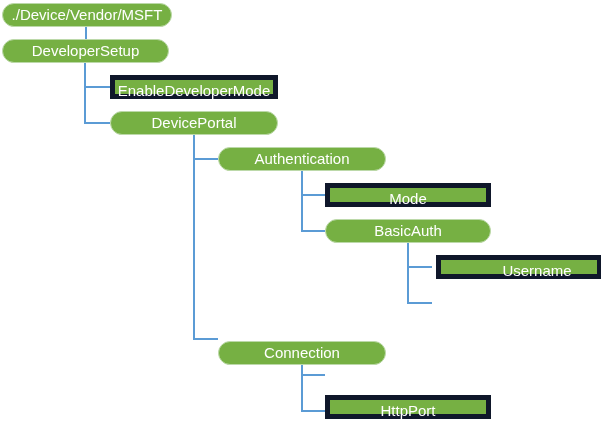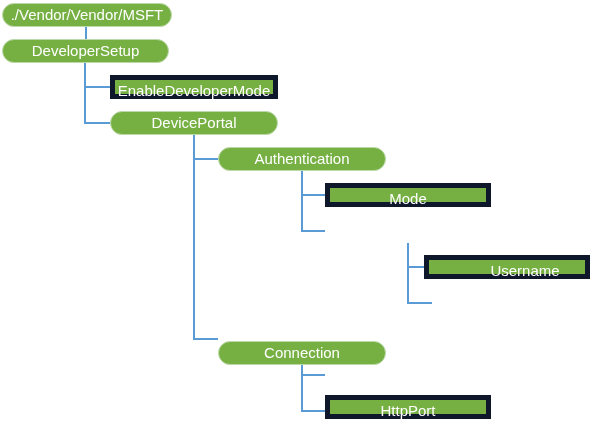--- a/index.html
+++ b/index.html
@@ -42,21 +42,21 @@
   .h { height: 2px; }
 
   
   .n1  { left: 2px;   top: 3px;   width: 170px; }
   .n2  { left: 2px;   top: 39px;  width: 167px; }
   .n3  { left: 110px; top: 75px;  width: 168px; }
   .n4  { left: 110px; top: 111px; width: 168px; }
   .n5  { left: 218px; top: 147px; width: 168px; }
   .n6  { left: 325px; top: 183px; width: 166px; }
   .n7  { left: 325px; top: 219px; width: 166px; }
-  .n8  { left: 424px; top: 255px; width: 166px; padding-left: 36px; }
+  .n8  { left: 436px; top: 255px; width: 166px; padding-left: 36px; }
   .n9  { left: 432px; top: 291px; width: 166px; }
   .n10 { left: 218px; top: 341px; width: 168px; }
   .n11 { left: 325px; top: 363px; width: 166px; margin-top: 32px; }
   .n12 { left: 325px; top: 399px; width: 166px; }
 
   
   .cA  { left: 85px;  top: 27px;  height: 12px; }   
   .cB  { left: 84px;  top: 63px;  height: 61px; }   
   .cB1 { left: 84px;  top: 86px;  width: 26px; }    
   .cB2 { left: 84px;  top: 122px; width: 26px; }    
@@ -88,23 +88,24 @@
   <div class="line v cD"></div>
   <div class="line h cD1"></div>
   <div class="line h cD2"></div>
   <div class="line v cE"></div>
   <div class="line h cE1"></div>
   <div class="line h cE2"></div>
   <div class="line v cF"></div>
   <div class="line h cF1"></div>
   <div class="line h cF2"></div>
 
-  <div class="node pill n1">./Vendor/Vendor/MSFT</div>
+  <div class="node pill n1">./Device/Vendor/MSFT</div>
   <div class="node pill n2">DeveloperSetup</div>
   <div class="node rect n3">EnableDeveloperMode</div>
   <div class="node pill n4">DevicePortal</div>
   <div class="node pill n5">Authentication</div>
   <div class="node rect n6">Mode</div>
+  <div class="node pill n7">BasicAuth</div>
   <div class="node rect n8">Username</div>
   <div class="node pill n10">Connection</div>
   <div class="node rect n11">HttpPort</div>
 
 </div>
 
 </body></html>

